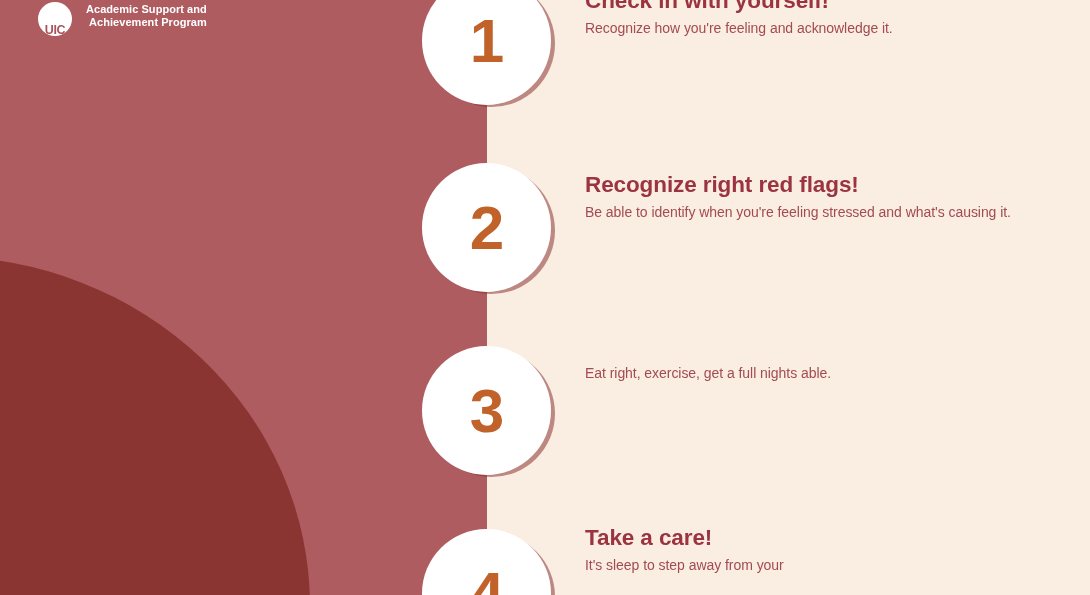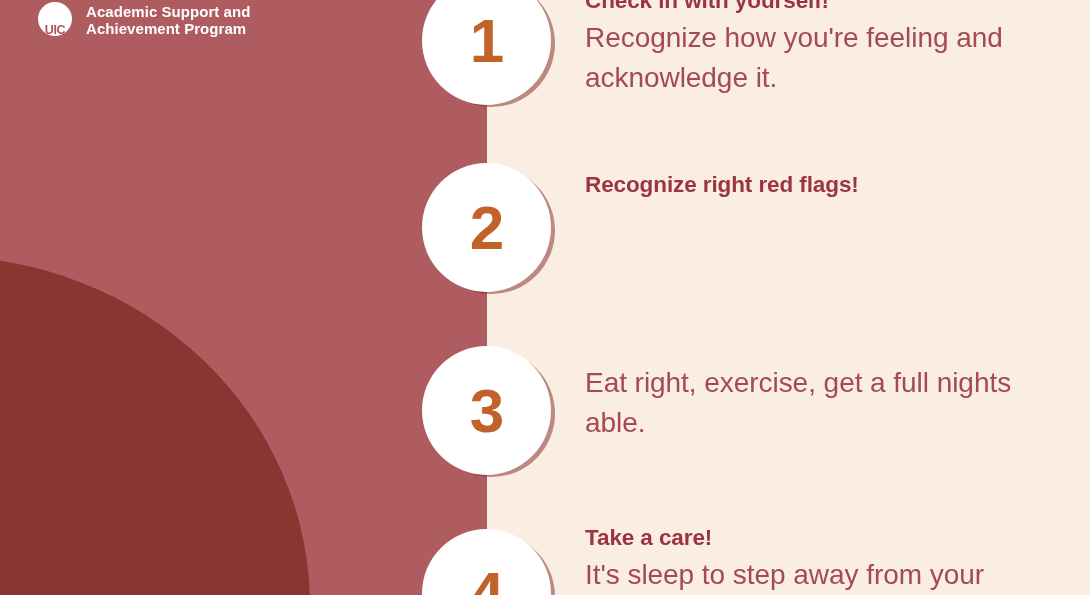--- a/index.html
+++ b/index.html
@@ -39,23 +39,24 @@
     width:34px; height:34px; border-radius:50%;
     background:#FFFFFF;
     display:flex; align-items:flex-end; justify-content:center;
     flex:0 0 auto;
   }
   .logo-mark span{
     font-size:12.5px; font-weight:bold; color:#A8545A;
     letter-spacing:-0.3px; line-height:1;
   }
   .logo-text{
-    color:#FFFFFF; font-weight:bold; font-size:15px;
+    color:#FFFFFF; font-weight:bold; font-size:11px;
     line-height:1.16; letter-spacing:0.05px; padding-top:1px;
     white-space:pre-line;
+    text-align:right;
   }
 
   
   .circle{
     position:absolute; z-index:5;
     width:129px; height:129px; border-radius:50%;
     background:#FFFFFF;
     display:flex; align-items:center; justify-content:center;
     box-shadow:5px 3px 0 -1px rgba(139,53,50,0.55);
   }
@@ -72,21 +73,21 @@
   
   .step-text{
     position:absolute; left:585px; width:460px; z-index:4;
   }
   .step-head{
     font-size:22.5px; font-weight:bold; color:#9B3340;
     line-height:1.18; letter-spacing:-0.1px;
     margin-bottom:3px;
   }
   .step-body{
-    font-size:28px; font-weight:400; color:#A34A52;
+    font-size:14px; font-weight:400; color:#A34A52;
     line-height:1.44; letter-spacing:-0.05px;
   }
   #text-1{ top:-12px; }
   #text-2{ top:172px; }
   #text-3{ top:363px; }
   #text-4{ top:525px; }
 </style>
 </head>
 <body>
 
@@ -112,20 +113,21 @@
   <div class="step-text" id="text-1">
     <div class="step-head">Check in with yourself!</div>
     <div class="step-body">Recognize how you're feeling and acknowledge it.</div>
   </div>
 
   <div class="circle" id="circle-2">
     <span class="num">2</span>
   </div>
   <div class="step-text" id="text-2">
     <div class="step-head">Recognize right red flags!</div>
+    <div class="step-body">Be able to identify when you're feeling stressed and what's causing it.</div>
   </div>
 
   <div class="circle" id="circle-3">
     <span class="num">3</span>
   </div>
   <div class="step-text" id="text-3">
     <div class="step-body">Eat right, exercise, get a full nights able.</div>
   </div>
 
   <div class="circle" id="circle-4">

